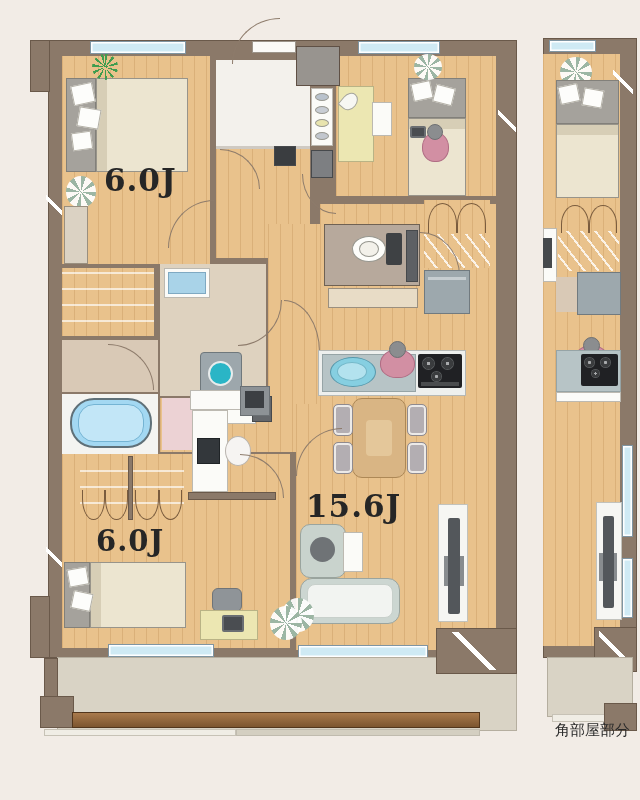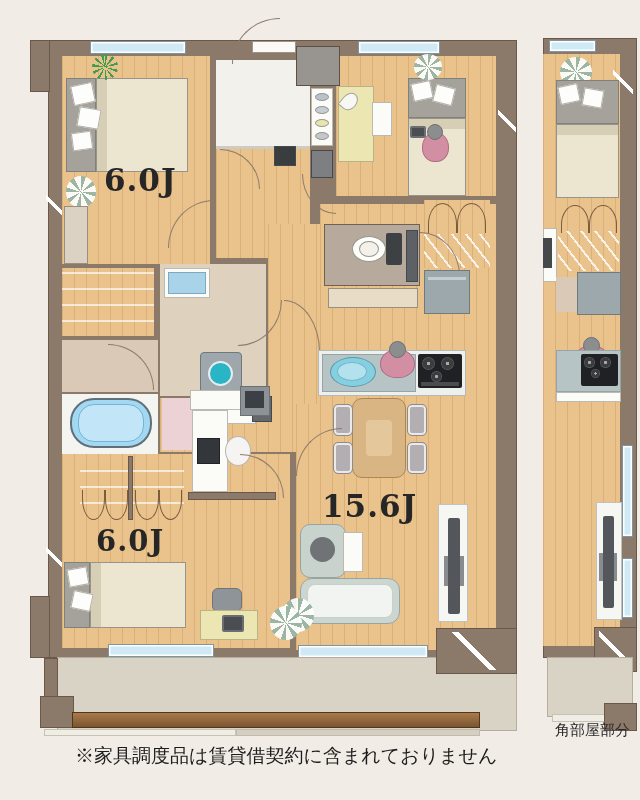--- a/index.html
+++ b/index.html
@@ -181,21 +181,21 @@
   <div class="a chairround" style="left:225px;top:436px;width:26px;height:30px"></div>
   <div class="a wallfill" style="left:188px;top:492px;width:88px;height:8px"></div>
 
   <div class="a tablewood" style="left:352px;top:398px;width:54px;height:80px"></div>
   <div class="a runner" style="left:366px;top:420px;width:26px;height:36px"></div>
   <div class="a chair" style="left:333px;top:404px;width:20px;height:32px"></div>
   <div class="a chair" style="left:333px;top:442px;width:20px;height:32px"></div>
   <div class="a chair" style="left:407px;top:404px;width:20px;height:32px"></div>
   <div class="a chair" style="left:407px;top:442px;width:20px;height:32px"></div>
   <div class="a arc tl" style="left:296px;top:428px;width:46px;height:48px"></div>
-  <div class="a room-label" style="left:322px;top:488px;width:140px;font-size:31px">15.6J</div>
+  <div class="a room-label" style="left:306px;top:488px;width:140px;font-size:31px">15.6J</div>
 
   <div class="a armchair" style="left:300px;top:524px;width:46px;height:54px"></div>
   <div class="a cushion" style="left:310px;top:537px;width:25px;height:25px"></div>
   <div class="a whitebox" style="left:343px;top:532px;width:20px;height:40px"></div>
   <div class="a sofa" style="left:300px;top:578px;width:100px;height:46px"></div>
   <div class="a seat" style="left:307px;top:584px;width:86px;height:34px"></div>
   <div class="a plants" style="left:282px;top:598px;width:32px;height:34px"></div>
   <div class="a tvboard" style="left:438px;top:504px;width:30px;height:118px"></div>
   <div class="a tvmount" style="left:444px;top:556px;width:20px;height:30px"></div>
   <div class="a tvbar" style="left:448px;top:518px;width:12px;height:96px"></div>
@@ -288,16 +288,15 @@
     <div class="a window" style="left:79px;top:523px;width:11px;height:60px"></div>
     <div class="a wallfill" style="left:51px;top:592px;width:43px;height:45px"></div>
     <div class="a diag" style="left:56px;top:596px;width:34px;height:36px"></div>
     <div class="a balcony" style="left:5px;top:623px;width:84px;height:58px"></div>
     <div class="a edgeline" style="left:9px;top:679px;width:76px;height:8px"></div>
     <div class="a wallfill" style="left:61px;top:668px;width:33px;height:28px"></div>
   </div>
 
   <div class="a corner-label" style="left:545px;top:721px;width:95px;text-align:center">角部屋部分</div>
   <div class="a notes" style="left:75px;top:742px;width:540px">
-    <div>※家具調度品は賃貸借契約に含まれておりません</div>
   </div>
 
 </div>
 
 </body></html>

